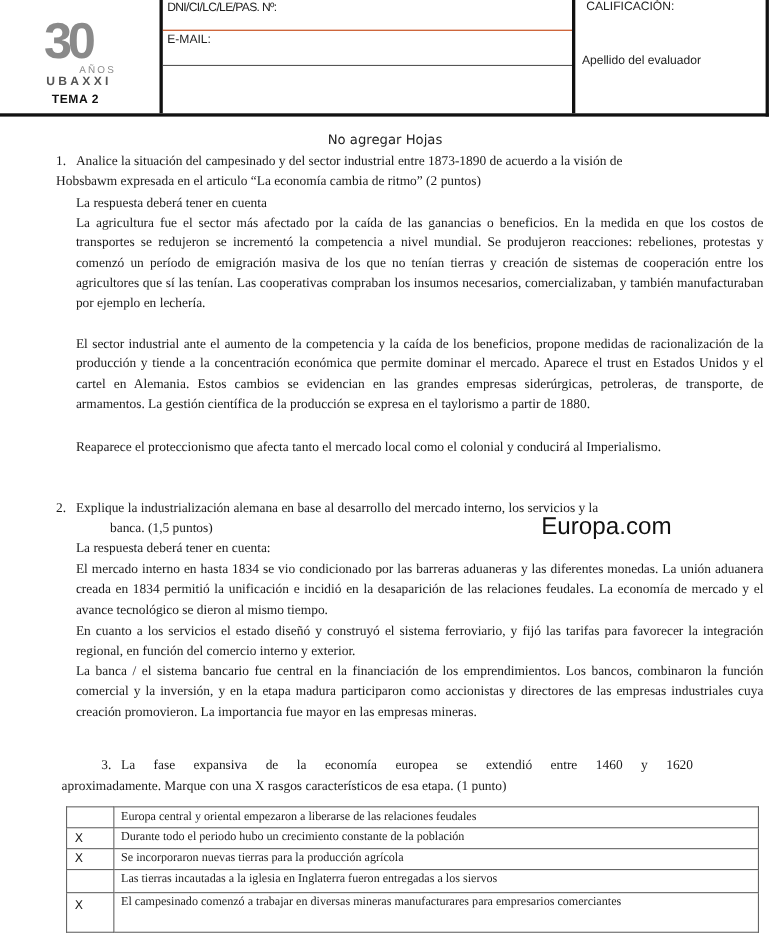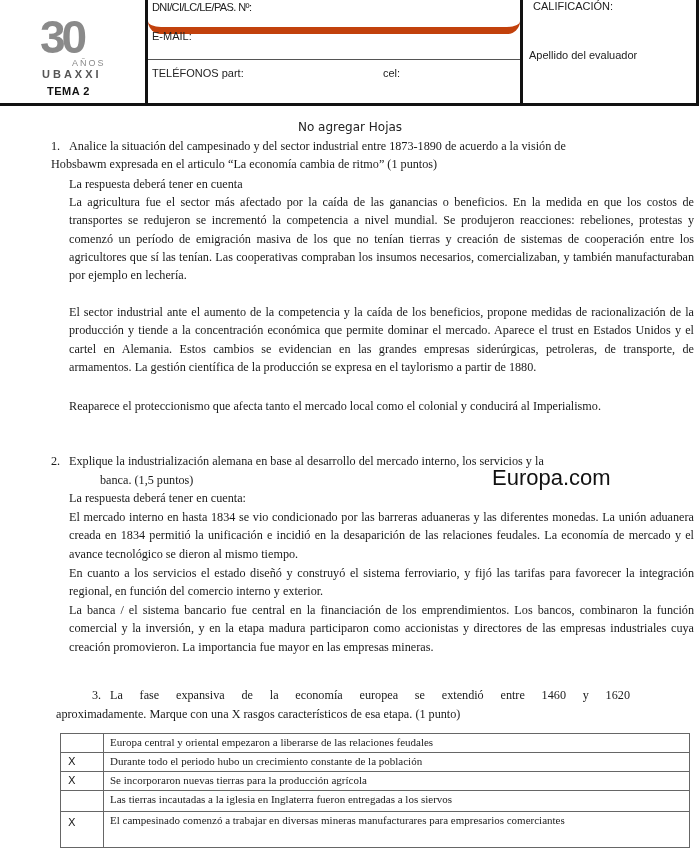--- a/index.html
+++ b/index.html
@@ -10,21 +10,21 @@
     .logo-cell { position: absolute; left: 0; top: 0; width: 145px; height: 103px; border-right: 3px solid #111; }
     .logo { position: absolute; left: 40px; top: 18px; width: 72px; height: 58px; }
     .logo-30 { position: absolute; left: 0; top: -6px; font-family: "Liberation Sans", sans-serif; font-weight: bold; font-size: 46px; color: #8a8a8a; letter-spacing: -4px; line-height: 50px; }
     .logo-anos { position: absolute; left: 32px; top: 40px; font-family: "Liberation Sans", sans-serif; font-size: 9px; color: #8a8a8a; letter-spacing: 2px; }
     .logo-ubaxxi { position: absolute; left: 42px; top: 68px; font-family: "Liberation Sans", sans-serif; font-weight: bold; font-size: 11px; color: #555; letter-spacing: 3px; }
     .tema { position: absolute; left: 47px; top: 85px; font-family: "Liberation Sans", sans-serif; font-weight: bold; font-size: 11px; color: #111; letter-spacing: 0.5px; }
 
     .fields-cell { position: absolute; left: 148px; top: 0; width: 372px; height: 103px; border-right: 3px solid #111; }
     .field-row { position: absolute; left: 0; width: 372px; font-family: "Liberation Sans", sans-serif; font-size: 11px; color: #222; }
     .field-row .lbl { position: absolute; left: 4px; }
-    .row1 { top: 0; height: 27px; border-bottom: 7px solid #c2410c; border-radius: 13px; }
+    .row1 { top: 0; height: 27px; border-bottom: 1px solid #c2410c; }
     .row1 .lbl { top: 1px; letter-spacing: -0.6px; }
     .row2 { top: 28px; height: 31px; border-bottom: 1px solid #555; }
     .row2 .lbl { top: 2px; }
     .row3 { top: 60px; height: 43px; }
     .row3 .lbl { top: 7px; }
     .row3 .cel { position: absolute; left: 235px; top: 7px; }
 
     .grade-cell { position: absolute; left: 523px; top: 0; width: 166px; height: 103px; }
     .grade-label { position: absolute; left: 10px; top: 0px; font-family: "Liberation Sans", sans-serif; font-size: 11px; color: #222; }
     .evaluator-label { position: absolute; left: 6px; top: 49px; font-family: "Liberation Sans", sans-serif; font-size: 11px; color: #222; }
@@ -61,39 +61,35 @@
     <span class="tema">TEMA 2</span>
   </div>
 
   <div class="fields-cell">
     <div class="field-row row1">
       <span class="lbl">DNI/CI/LC/LE/PAS. Nº:</span>
     </div>
     <div class="field-row row2">
       <span class="lbl">E-MAIL:</span>
     </div>
-    <div class="field-row row3">
-      <span class="lbl">TELÉFONOS part:</span>
-      <span class="cel">cel:</span>
-    </div>
   </div>
 
   <div class="grade-cell">
     <span class="grade-label">CALIFICACIÓN:</span>
     <span class="evaluator-label">Apellido del evaluador</span>
   </div>
 </div>
 
 <div class="notice">No agregar Hojas</div>
 
 <div class="doc">
   <div class="qline" style="top:137px;">
     <span class="qnum">1.</span><span>Analice la situación del campesinado y del sector industrial entre 1873-1890 de acuerdo a la visión de</span>
   </div>
-  <div class="qline" style="top:155px;">Hobsbawm expresada en el articulo “La economía cambia de ritmo” (1 puntos)</div>
+  <div class="qline" style="top:155px;">Hobsbawm expresada en el articulo “La economía cambia de ritmo” (2 puntos)</div>
   <div class="para" style="top:175px;">La respuesta deberá tener en cuenta</div>
   <div class="para" style="top:193px;">La agricultura fue el sector más afectado por  la caída de las ganancias o beneficios. En la medida en que los costos de transportes se redujeron se incrementó la competencia a nivel mundial. Se produjeron reacciones: rebeliones, protestas y comenzó un período de emigración masiva de los que no tenían tierras y creación de sistemas de cooperación entre los agricultores que sí las tenían. Las cooperativas compraban los insumos necesarios, comercializaban, y también manufacturaban por ejemplo en lechería.</div>
   <div class="para" style="top:303px;">El sector industrial ante el aumento de la competencia y la caída de los beneficios, propone medidas de racionalización de la producción y tiende a la concentración económica que permite dominar el mercado. Aparece el trust en Estados Unidos y el cartel en  Alemania. Estos cambios se evidencian en las grandes empresas siderúrgicas, petroleras, de transporte, de armamentos. La gestión científica de la producción se expresa en el taylorismo  a partir de 1880.</div>
   <div class="para" style="top:397px;">Reaparece el proteccionismo que afecta tanto el mercado local como el colonial y conducirá al Imperialismo.</div>
 </div>
 
 <div class="doc">
   <div class="qline" style="top:452px;">
     <span class="qnum">2.</span><span>Explique la industrialización alemana en base al desarrollo del  mercado interno, los servicios y la</span>
   </div>

